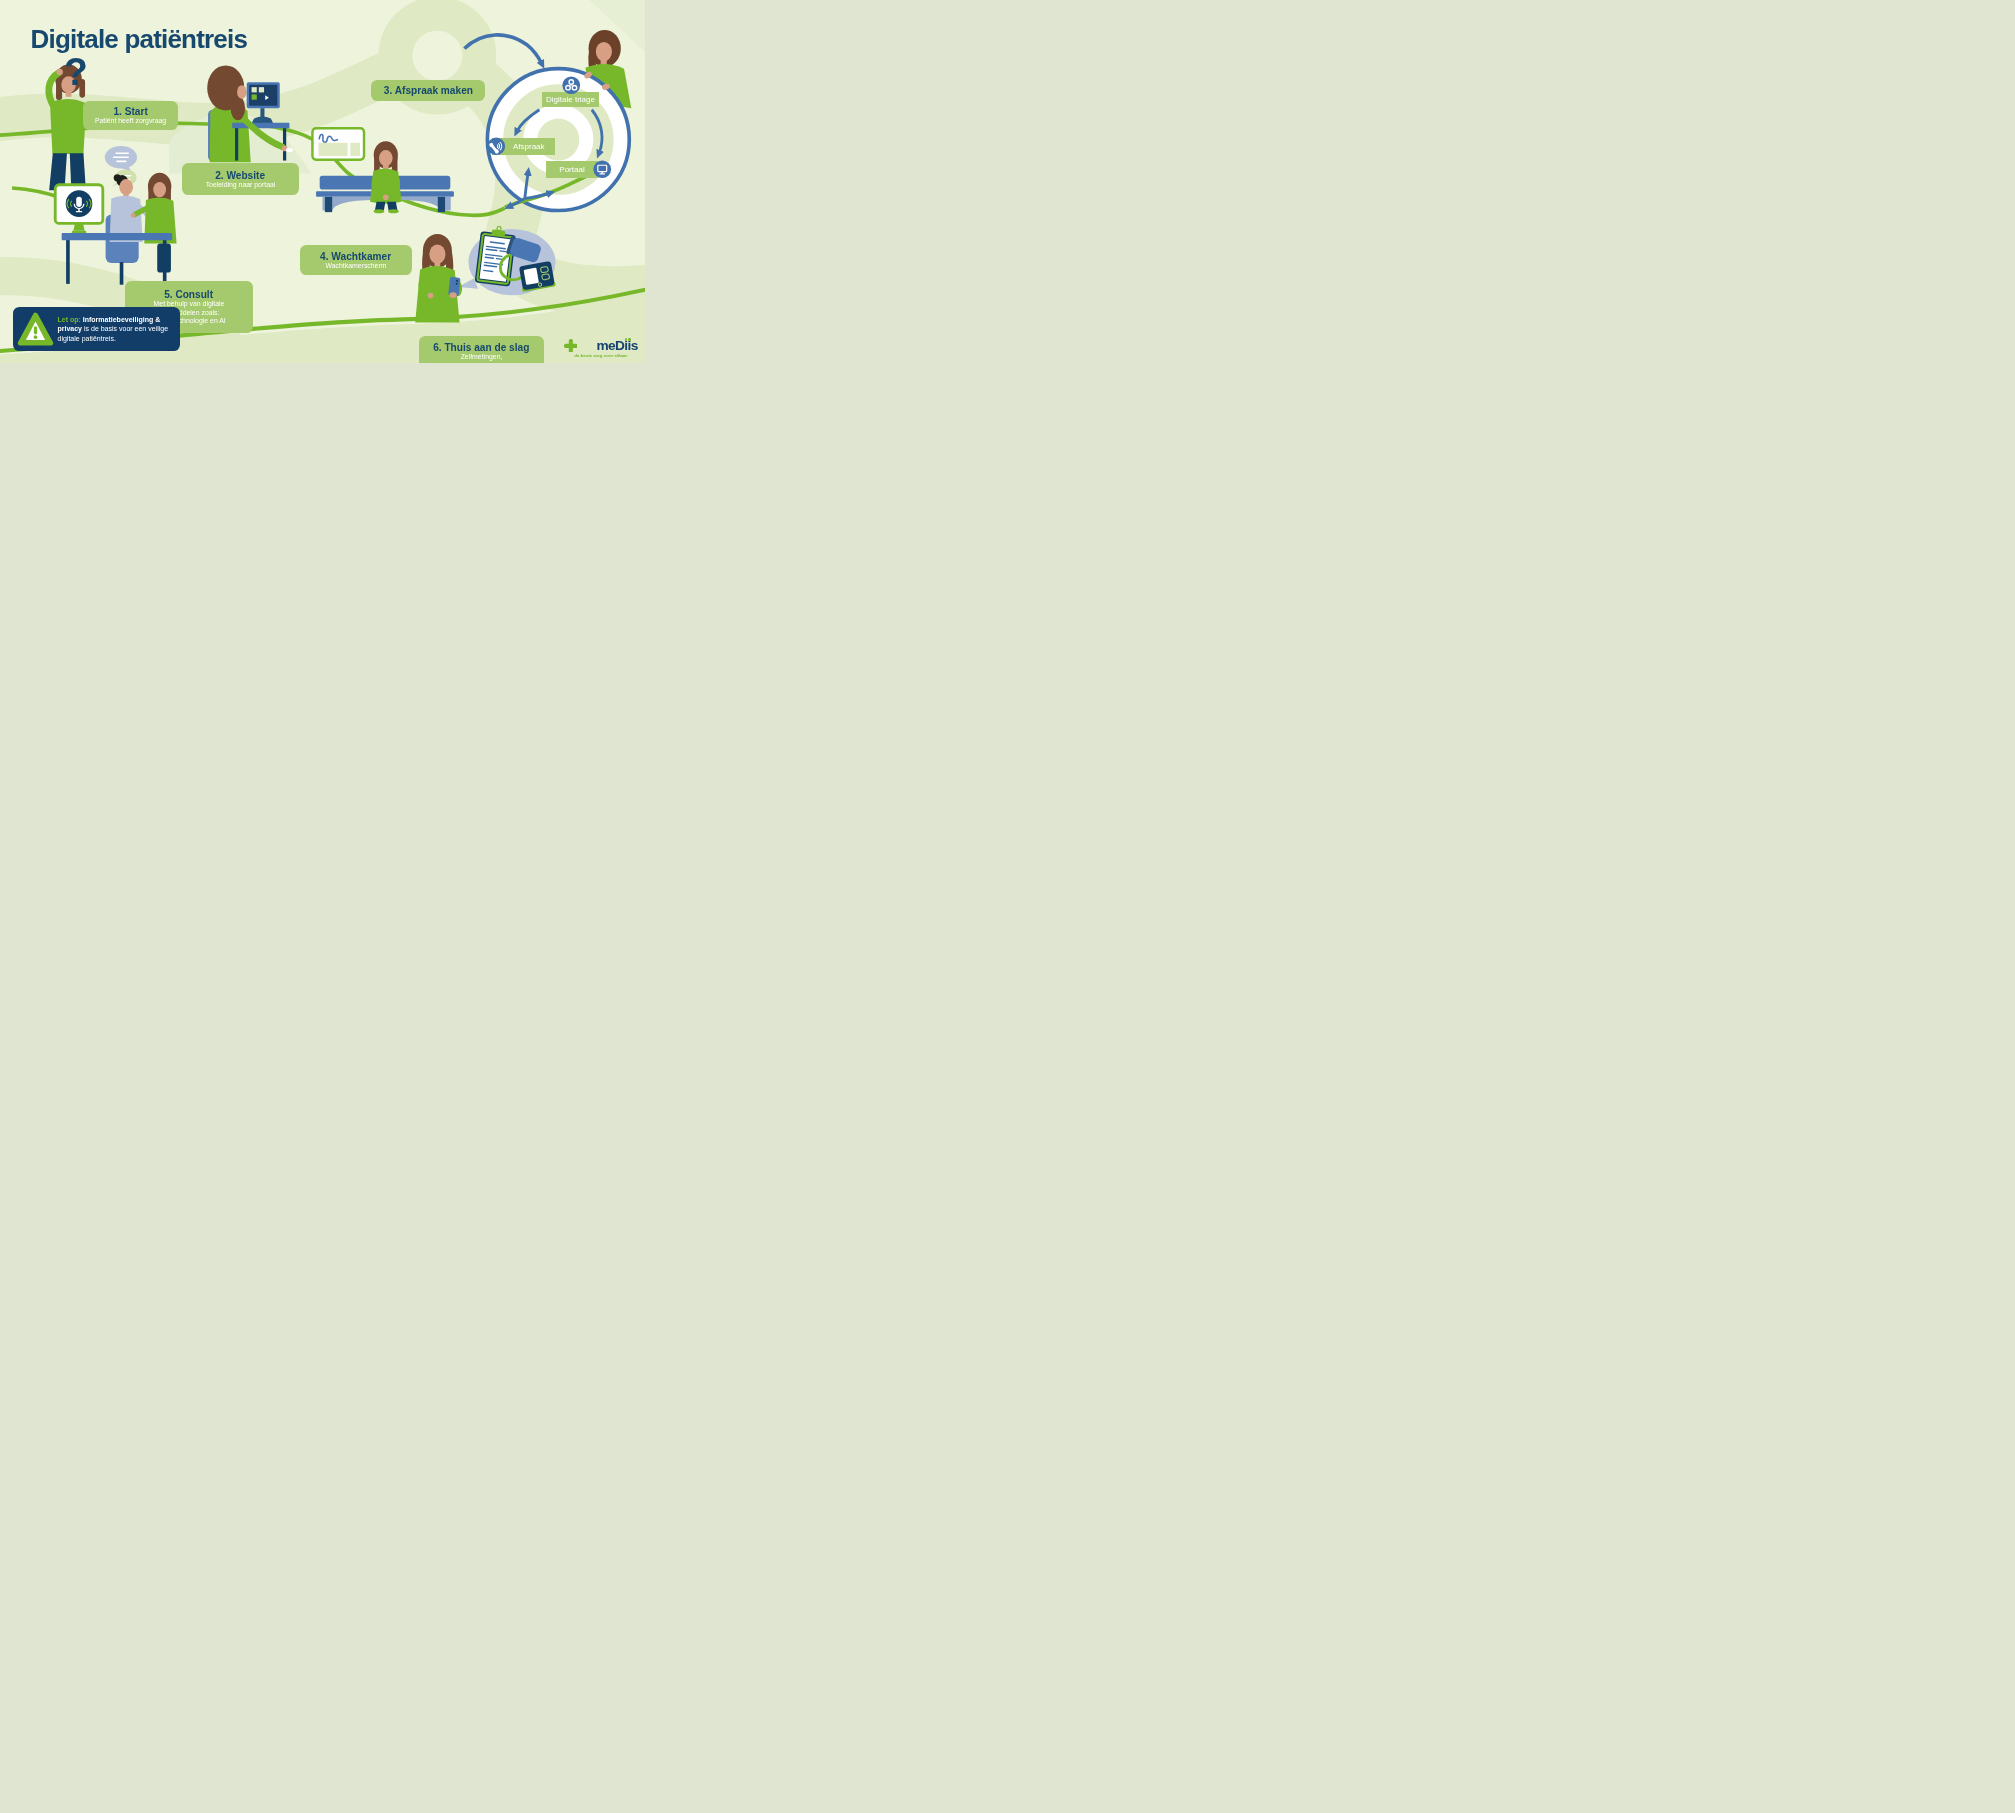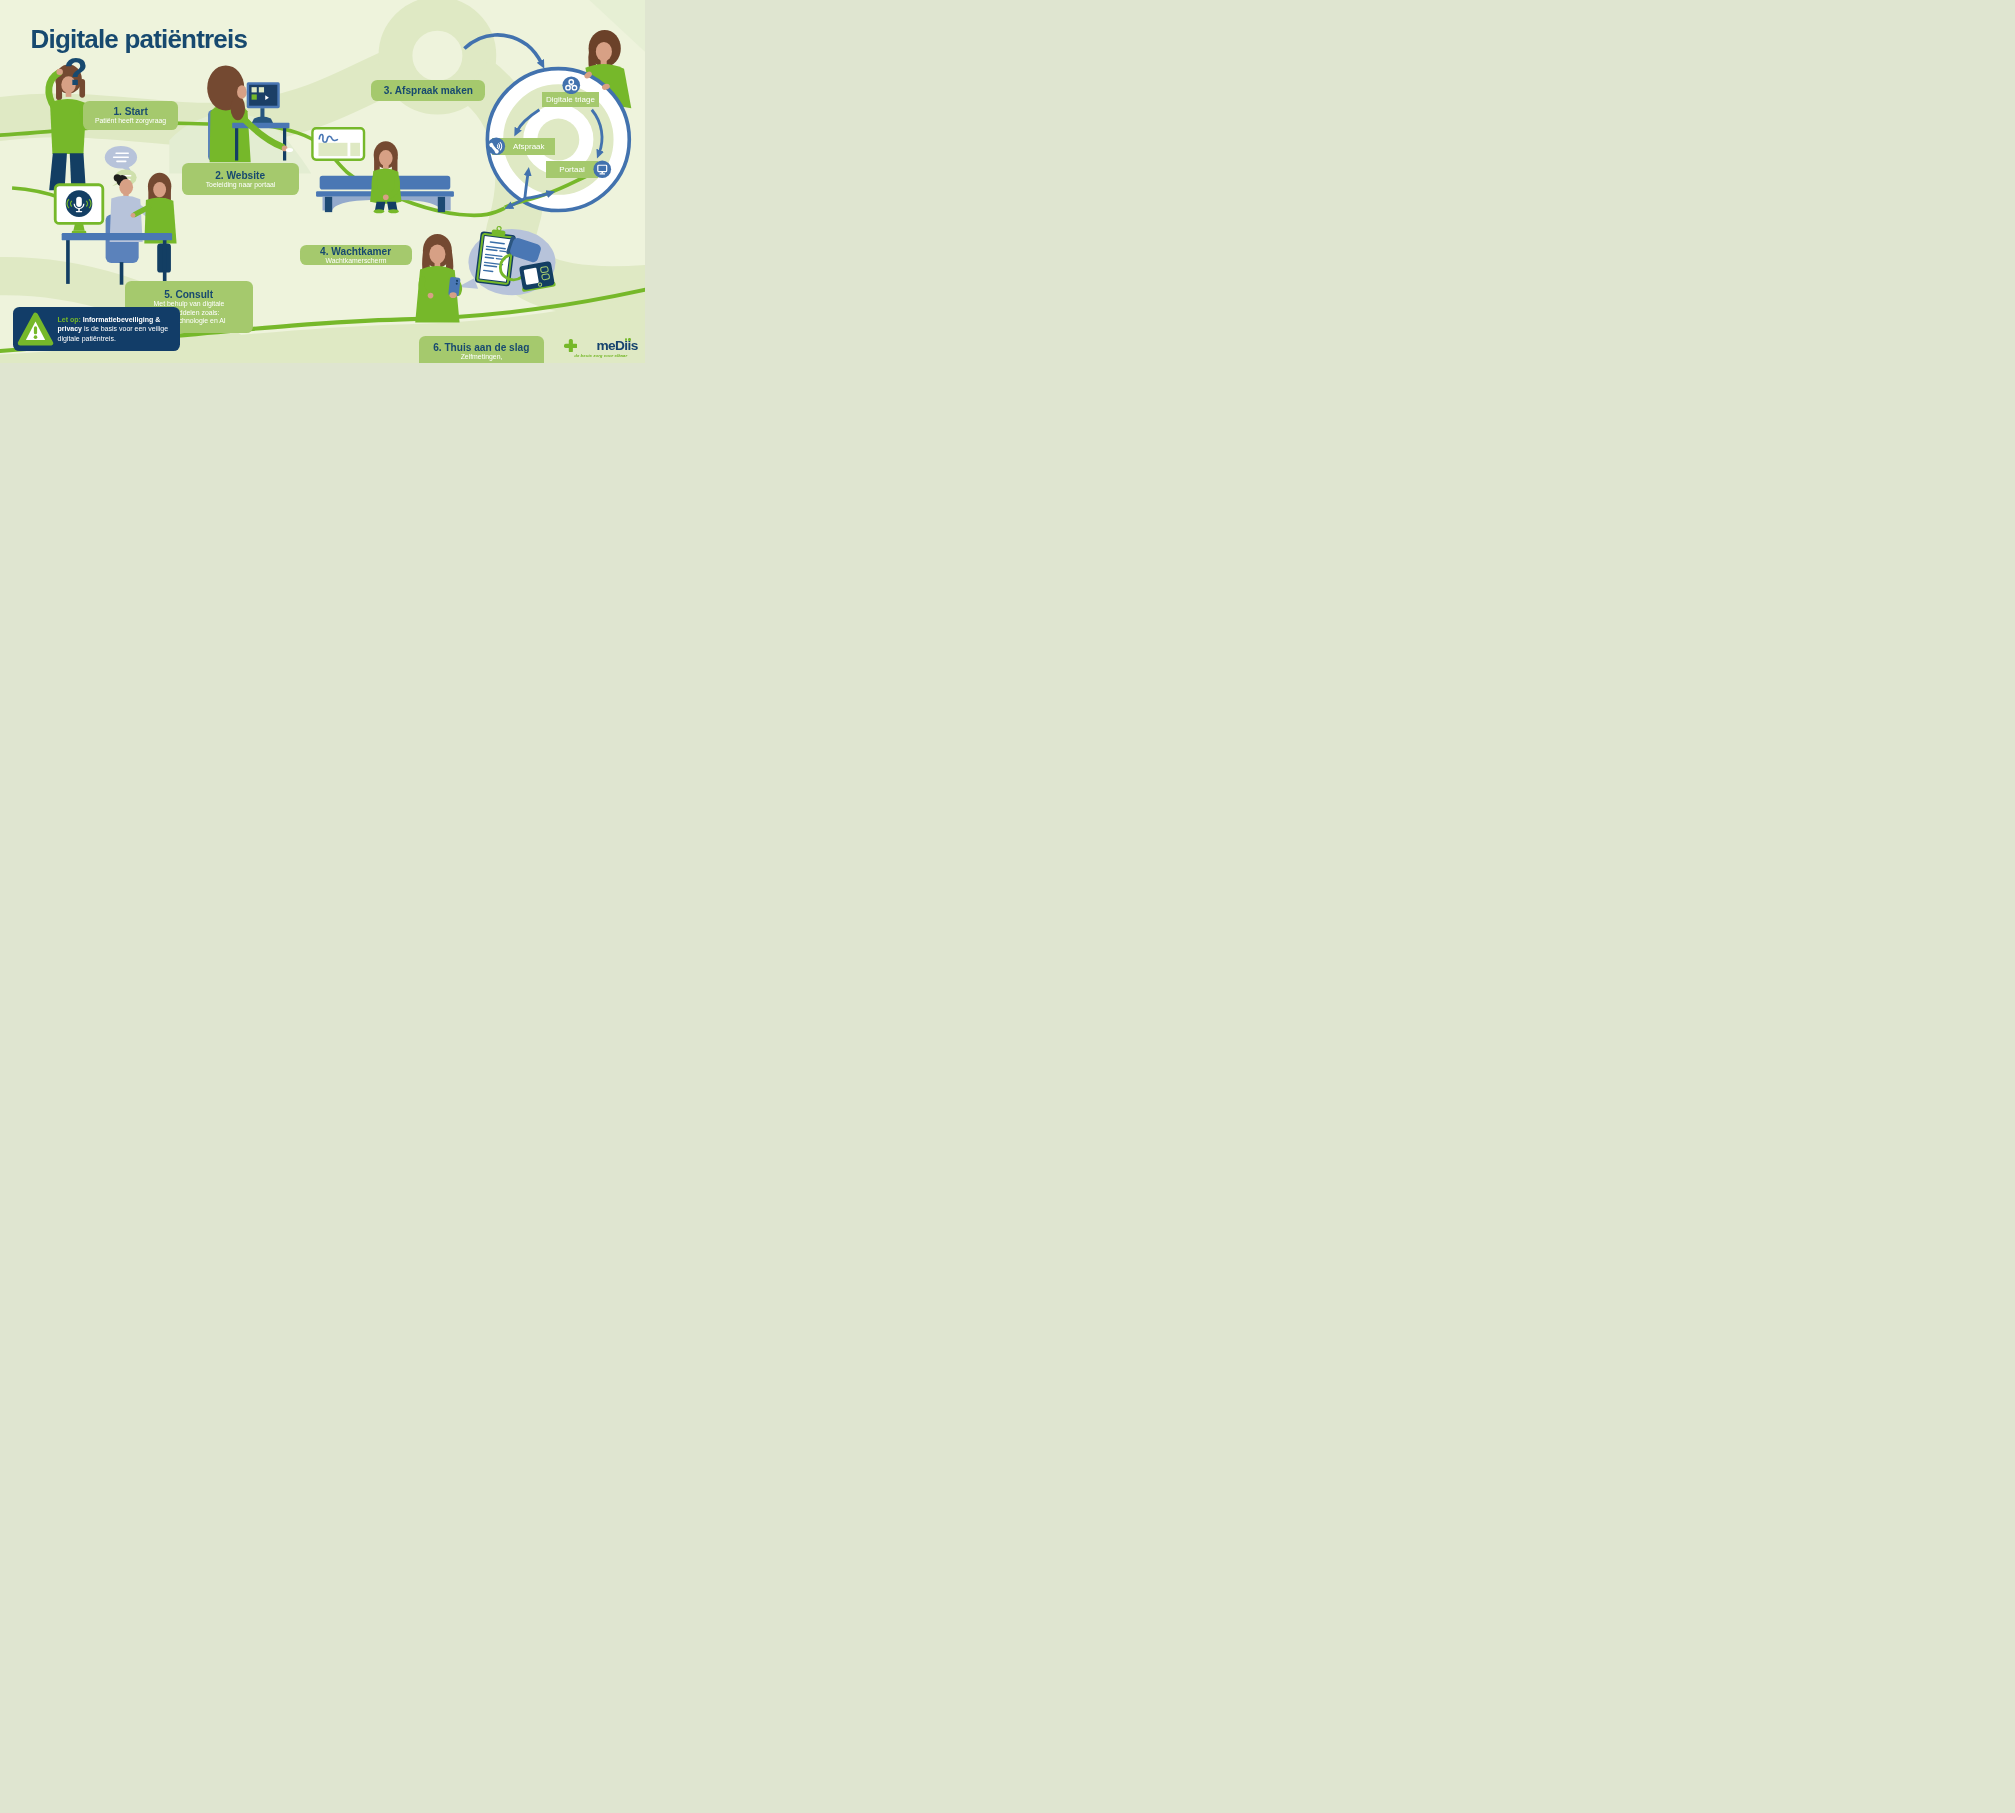--- a/index.html
+++ b/index.html
@@ -283,21 +283,21 @@
   <div class="step-title"><span class="cond">2. Website</span></div>
   <div class="step-sub">
         <span>Toeleiding naar portaal</span>
       </div>
 </div>
 
 <div class="step" style="left:371px; top:48px; width:114px; height:20.6px;">
   <div class="step-title"><span class="cond">3. Afspraak maken</span></div>
 </div>
 
-<div class="step" style="left:300px; top:213px; width:112px; height:20px;">
+<div class="step" style="left:300px; top:213px; width:112px; height:30px;">
   <div class="step-title"><span class="cond">4. Wachtkamer</span></div>
   <div class="step-sub">
         <span>Wachtkamerscherm</span>
       </div>
 </div>
 
 <div class="step" style="left:125px; top:249px; width:128px; height:52px;">
   <div class="step-title"><span class="cond">5. Consult</span></div>
   <div class="step-sub">
     <span>Met behulp van digitale</span>

